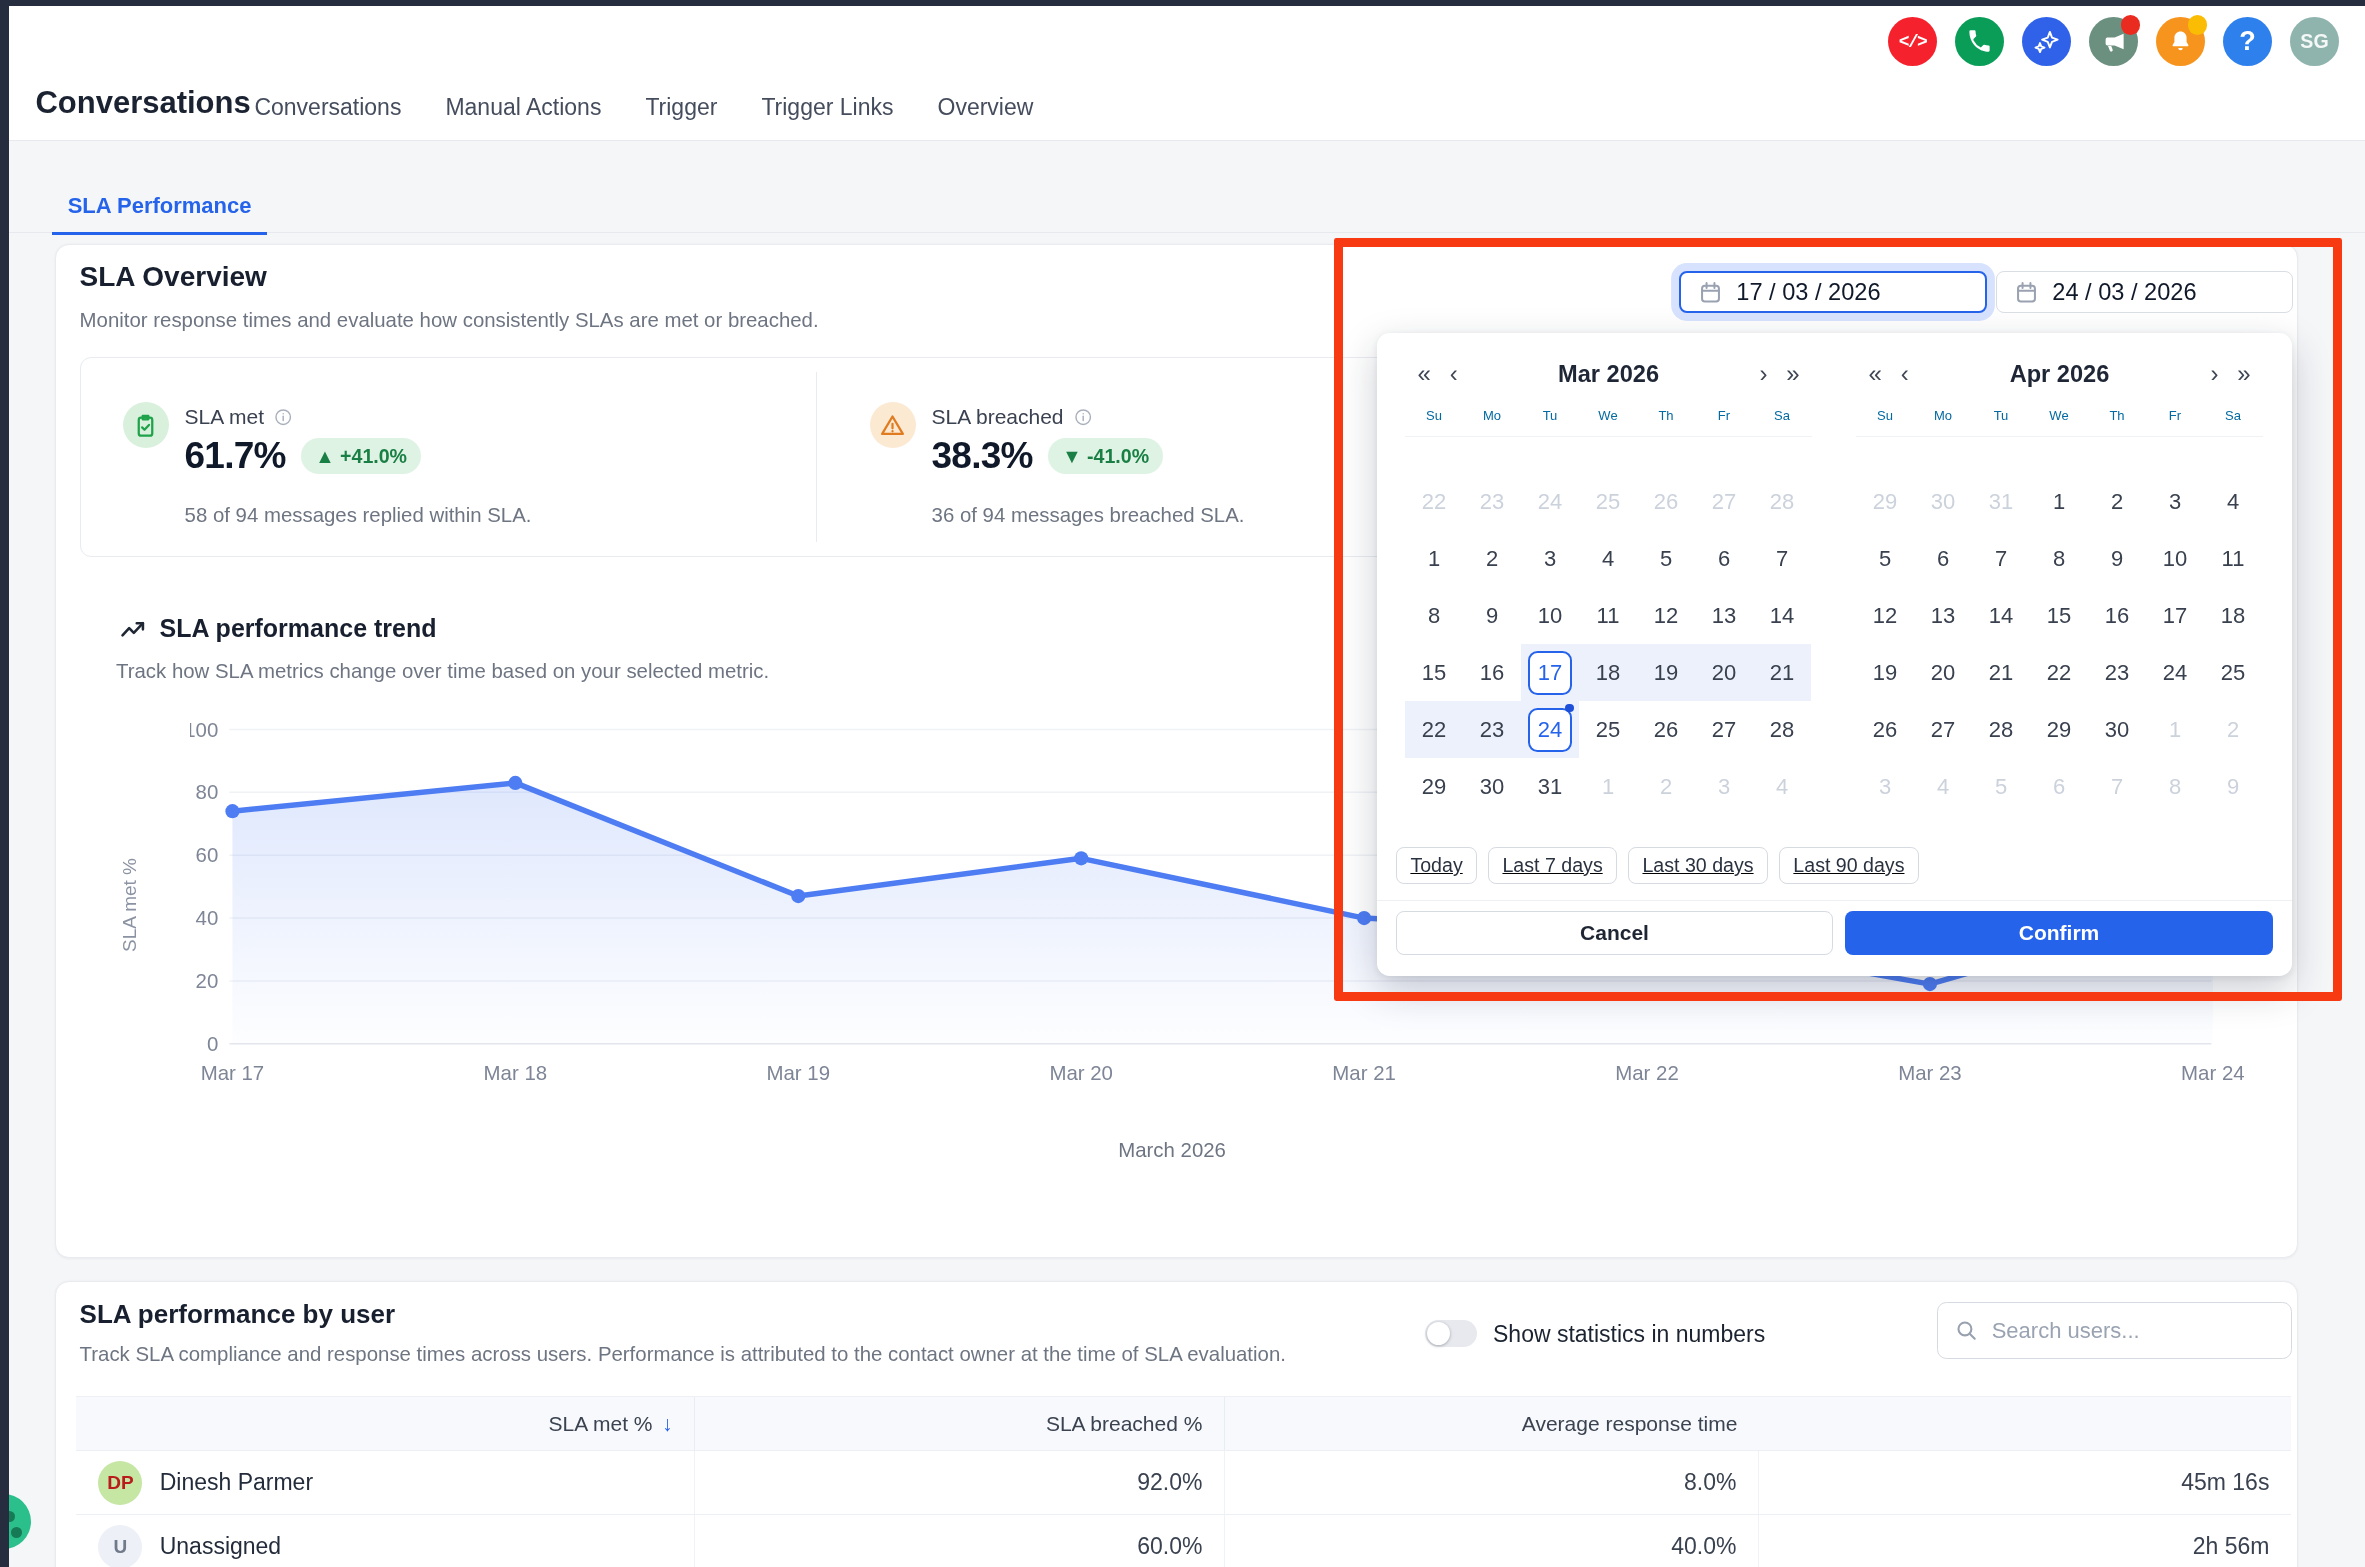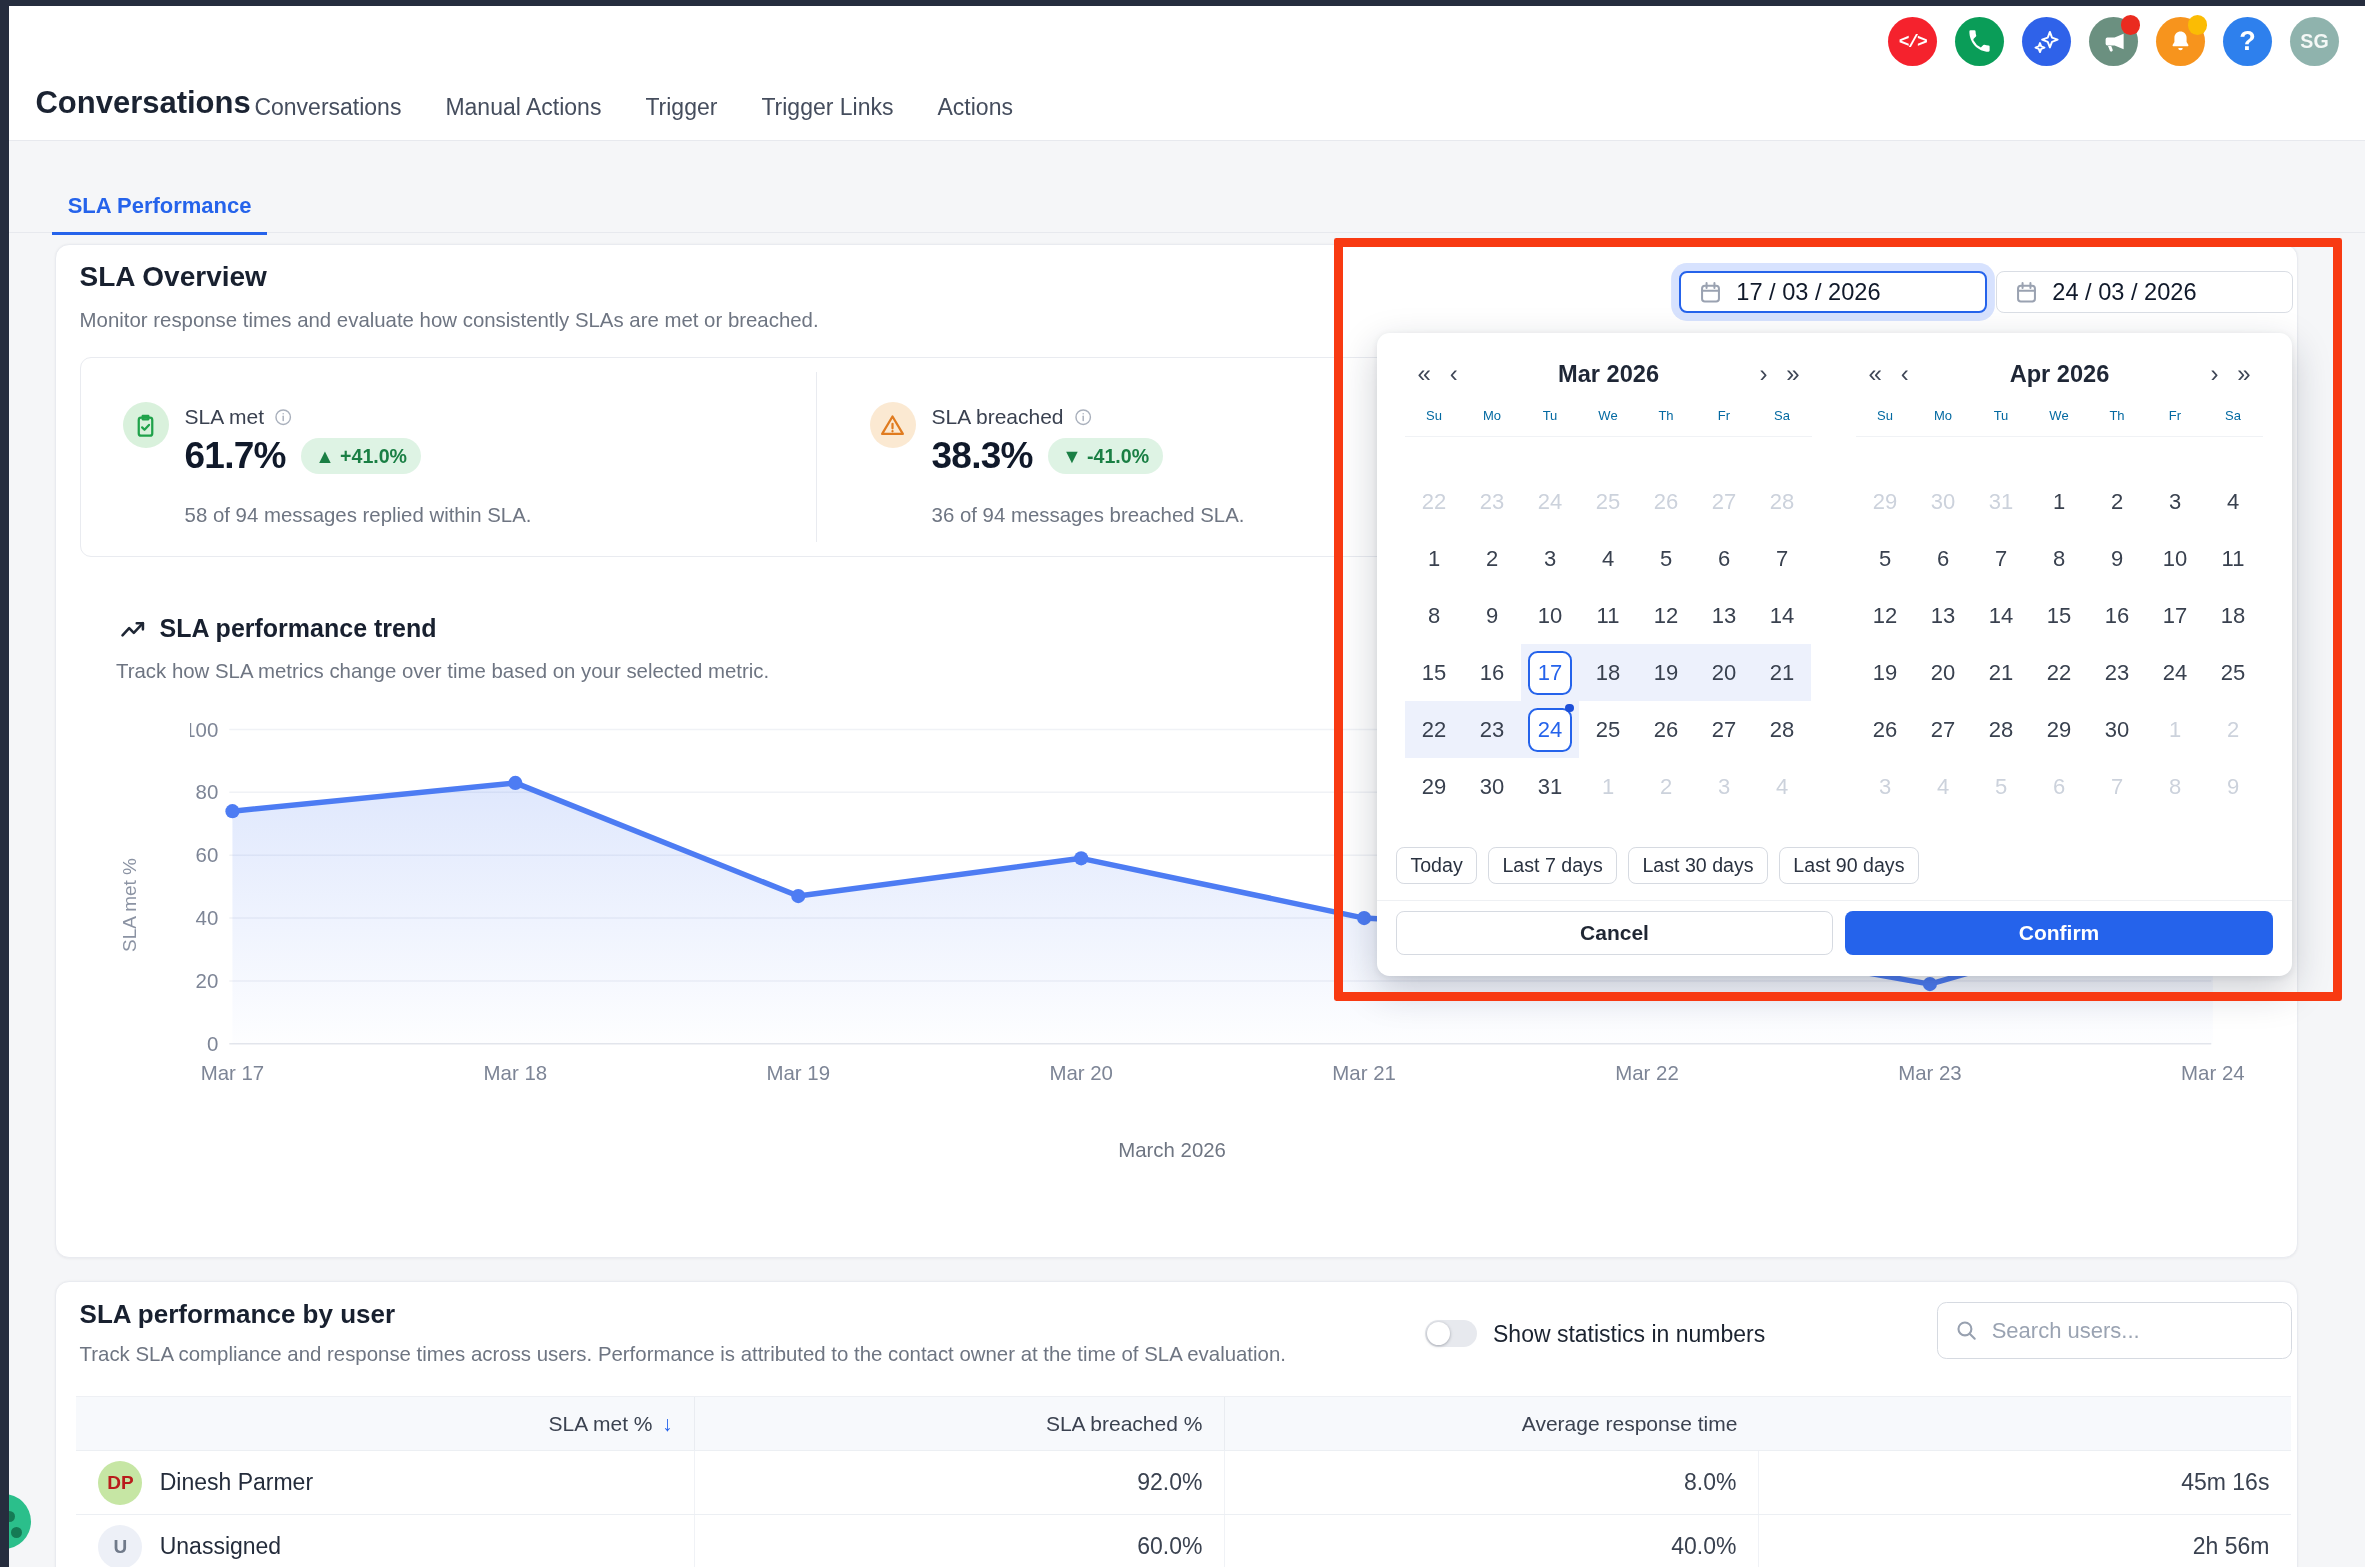--- a/index.html
+++ b/index.html
@@ -60,21 +60,21 @@
   .cal-head{display:flex;align-items:center;height:42px;padding:0 3.1px;}
   .cal-arrow{font-size:24px;color:#3f4757;padding:0 9.4px;cursor:pointer;}
   .cal-title{flex:1;text-align:center;font-size:23.6px;font-weight:600;color:#1f2736;}
   .cal-week{display:grid;grid-template-columns:repeat(7,58px);height:41px;align-items:center;text-align:center;font-size:13px;color:#0369a1;border-bottom:0.8px solid #f0f2f5;}
   .cal-grid{display:grid;grid-template-columns:repeat(7,58px);grid-auto-rows:57px;margin-top:36px;}
   .cell{display:flex;align-items:center;justify-content:center;font-size:22px;color:#39414f;position:relative;cursor:pointer;}
   .cell.m{color:#ccd2dc;}
   .cell.r{background:#edf1fc;}
   .cell .inner{width:44px;height:44px;border:2.4px solid #2563eb;border-radius:9.4px;background:#fff;color:#2563eb;display:flex;align-items:center;justify-content:center;box-sizing:border-box;}
   .cell .dot{position:absolute;top:2.4px;right:5.5px;width:8.6px;height:8.6px;border-radius:50%;background:#1d4fd8;}
-  .quick{position:absolute;left:19px;top:514px;display:flex;gap:11px;}
+  .quick{position:absolute;left:19px;top:514px;display:flex;gap:11px;text-decoration:underline;}
   .qbtn{height:35px;display:flex;align-items:center;padding:0 13.4px;border:0.8px solid #d6dae1;border-radius:7.9px;background:#fff;font-size:19.6px;color:#2a3240;cursor:pointer;}
   .pdiv{position:absolute;left:0;right:0;top:567px;height:0.8px;background:#eef0f3;}
   .btn{position:absolute;top:578px;height:44px;border-radius:7.9px;font-size:21px;font-weight:600;display:flex;align-items:center;justify-content:center;cursor:pointer;box-sizing:border-box;font-family:"Liberation Sans",sans-serif;}
   .btn-cancel{left:19px;width:437px;background:#fff;border:0.8px solid #d6dae1;color:#1f2633;}
   .btn-confirm{left:468px;width:428px;background:#2563eb;border:0;color:#fff;}
   .redrect{position:absolute;left:1334px;top:238px;width:1008px;height:763px;border:9.4px solid #f83a12;border-radius:2.4px;box-sizing:border-box;z-index:40;pointer-events:none;}
 
   
   .bu-title{position:absolute;left:23.6px;top:17.3px;margin:0;font-size:26px;font-weight:700;color:#18202f;}
   .bu-sub{position:absolute;left:23.6px;top:61px;margin:0;font-size:20.4px;color:#6e7582;}
@@ -108,21 +108,21 @@
   <div class="chrome-top"></div>
   <div class="chrome-left"></div>
 
   <header class="header">
     <div class="header-title">Conversations</div>
     <nav class="nav-tabs" id="navTabs">
         <span>Conversations</span>
         <span>Manual Actions</span>
         <span>Trigger</span>
         <span>Trigger Links</span>
-        <span>Actions</span>
+        <span>Overview</span>
       </nav>
     <div class="top-icons" id="topIcons">
         <div class="ticon" style="background:#f5222d">
           <span class="g-code">&lt;/&gt;</span>
         </div>
         <div class="ticon" style="background:#0a9d58">
           <svg viewBox="0 0 24 24">
             <path fill="#fff" d="M6.62 10.79a15.05 15.05 0 0 0 6.59 6.59l2.2-2.2a1 1 0 0 1 1.01-.24c1.12.37 2.33.57 3.58.57a1 1 0 0 1 1 1V20a1 1 0 0 1-1 1C10.85 21 3 13.15 3 3a1 1 0 0 1 1-1h3.5a1 1 0 0 1 1 1c0 1.25.2 2.45.57 3.57a1 1 0 0 1-.25 1.02l-2.2 2.2z"></path>
           </svg>
         </div>

